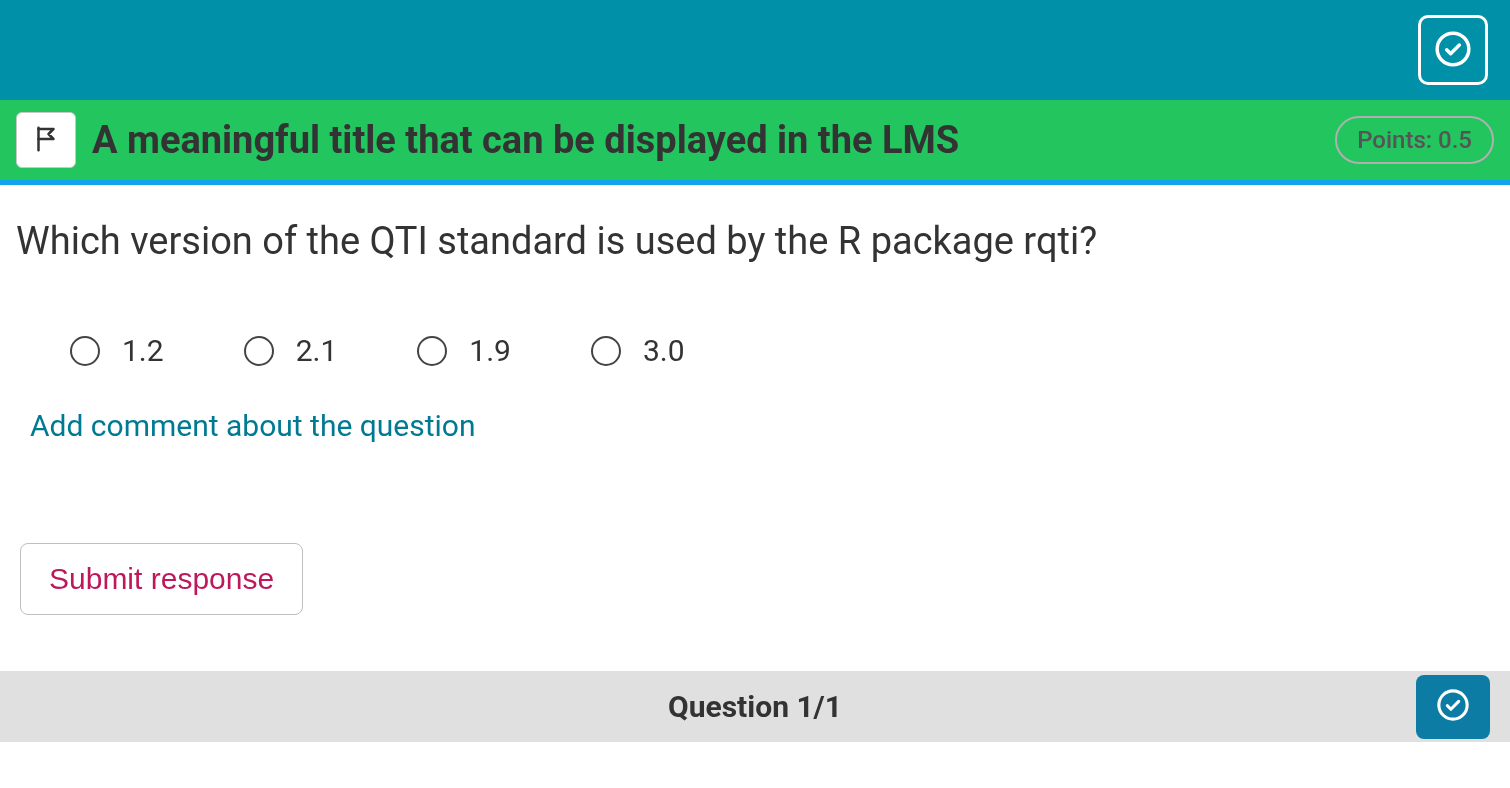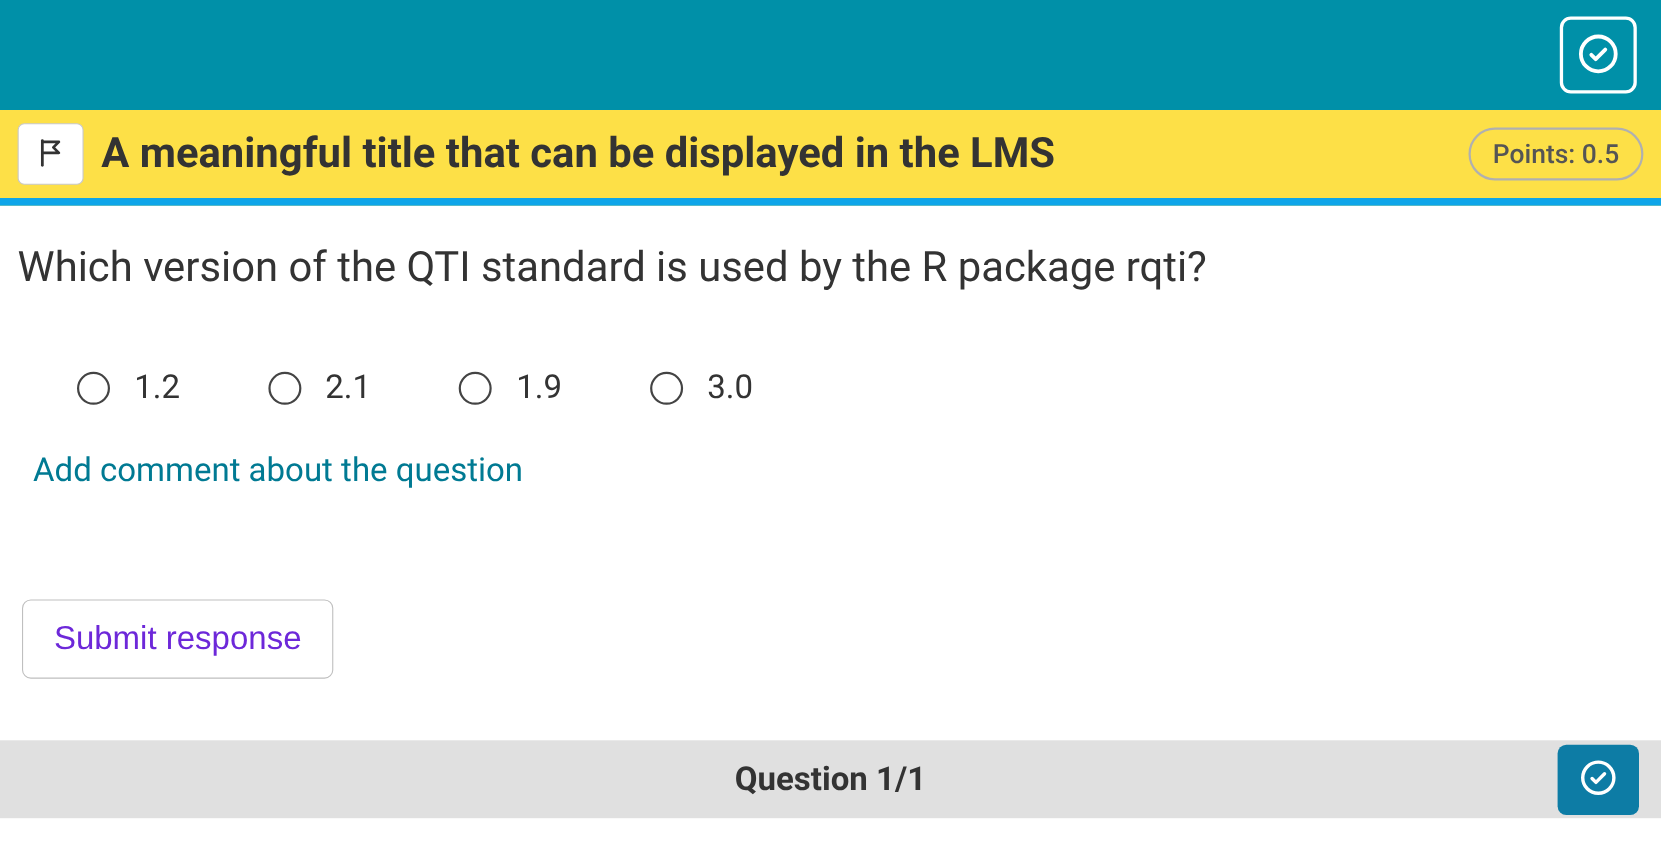--- a/index.html
+++ b/index.html
@@ -22,25 +22,25 @@
     height: 70px;
     border: 3px solid #ffffff;
     border-radius: 10px;
     background: transparent;
     display: flex;
     justify-content: center;
     align-items: center;
     cursor: pointer;
   }
   .title-row {
-    background: #fde047;
+    background: #22c55e;
     display: flex;
     align-items: center;
     padding: 12px 16px;
-    border-bottom: 7px solid #0ea5e9;
+    border-bottom: 5px solid #0ea5e9;
   }
   .flag-btn {
     width: 60px;
     height: 56px;
     background: #ffffff;
     border: 1px solid #c8c8c8;
     border-radius: 6px;
     display: flex;
     justify-content: center;
     align-items: center;
@@ -99,21 +99,21 @@
     padding-left: 14px;
     margin-bottom: 100px;
     display: inline-block;
   }
   .submit-btn {
     background: #ffffff;
     border: 1px solid #bfbfbf;
     border-radius: 8px;
     padding: 18px 28px;
     font-size: 30px;
-    color: #6d28d9;
+    color: #be185d;
     cursor: pointer;
     margin-left: 4px;
   }
   .footer-bar {
     background: #e0e0e0;
     display: flex;
     align-items: center;
     justify-content: center;
     padding: 18px 36px;
     position: relative;

